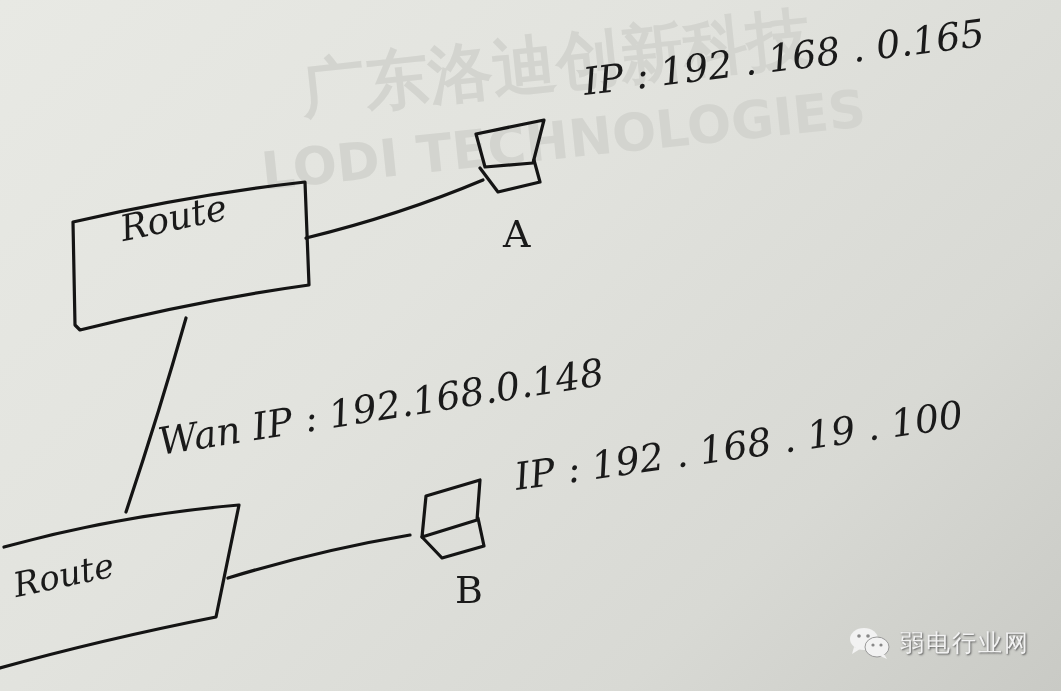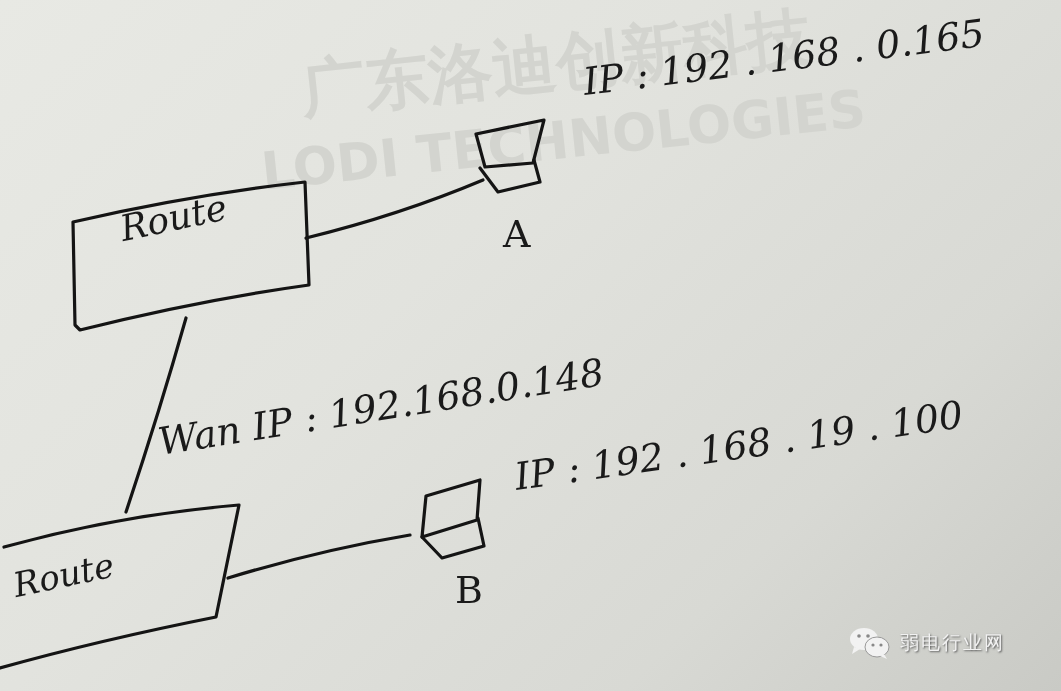--- a/index.html
+++ b/index.html
@@ -4,21 +4,21 @@
 <style>
   html, body { margin:0; padding:0; }
   body { width:1061px; height:691px; overflow:hidden; position:relative;
     background: linear-gradient(135deg, #e8e9e4 0%, #e2e3de 40%, #d8d9d4 75%, #c9cac5 100%);
     font-family: "DejaVu Sans", sans-serif; }
   svg.draw { position:absolute; left:0; top:0; }
   .ink { stroke:#141414; fill:none; stroke-width:3.2; stroke-linecap:round; stroke-linejoin:round; }
   .hand { position:absolute; font-family:"DejaVu Serif", serif; font-style:italic; color:#1a1a1a; white-space:nowrap; transform-origin:left bottom; }
   .ghost { position:absolute; color:#d3d4cf; font-family:"DejaVu Sans", sans-serif; font-weight:bold; white-space:nowrap; }
   .wm { position:absolute; left:848px; top:625px; display:flex; align-items:center; gap:8px; }
-  .wm-text { color:#f2f2f2; font-size:19px; letter-spacing:2px; text-shadow:1px 1px 2px #555; font-family:"DejaVu Sans", sans-serif; }
+  .wm-text { color:#f2f2f2; font-size:24px; letter-spacing:2px; text-shadow:1px 1px 2px #555; font-family:"DejaVu Sans", sans-serif; }
 </style>
 </head>
 <body>
 
 <div class="ghost" style="left:300px; top:20px; font-size:64px; transform:rotate(-6deg);">广东洛迪创新科技</div>
 <div class="ghost" style="left:260px; top:110px; font-size:52px; transform:rotate(-6deg);">LODI TECHNOLOGIES</div>
 
 <svg class="draw" width="1061" height="691">
 
   <path class="ink" d="M73 222 L 75 325 L 80 330 Q 200 300 309 285 L 305 182 Q 190 195 73 222 Z"></path>

